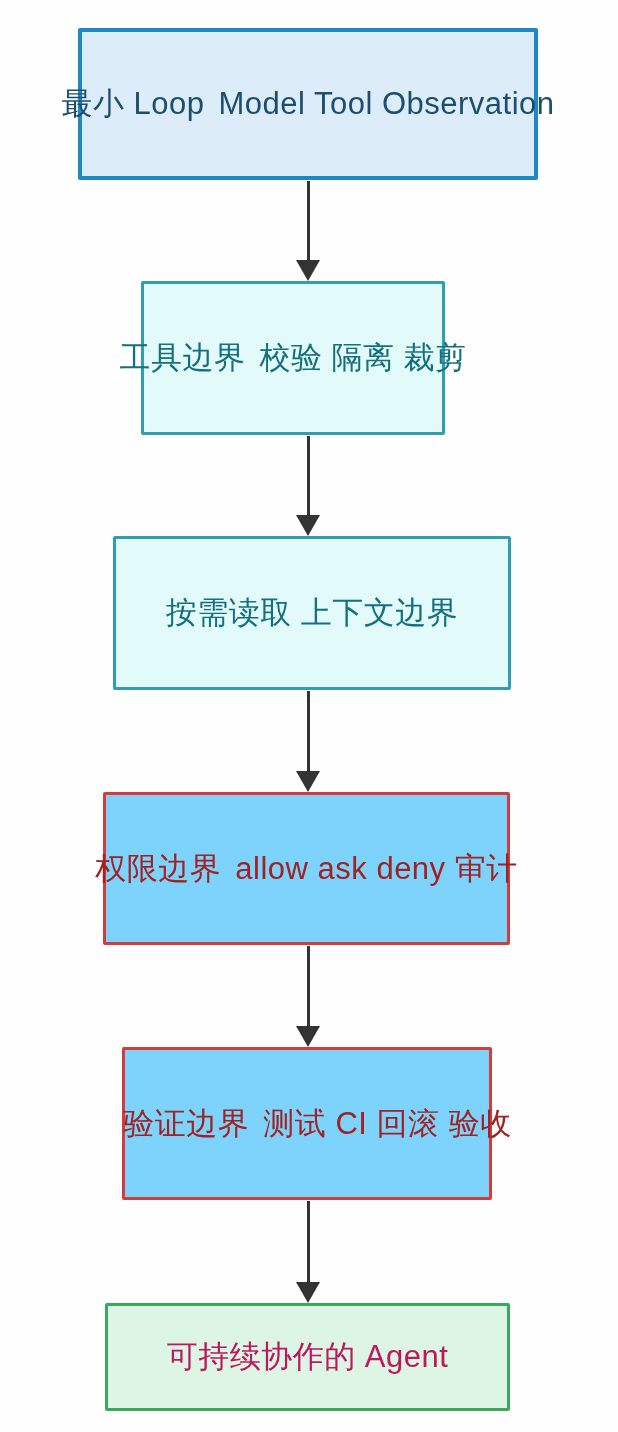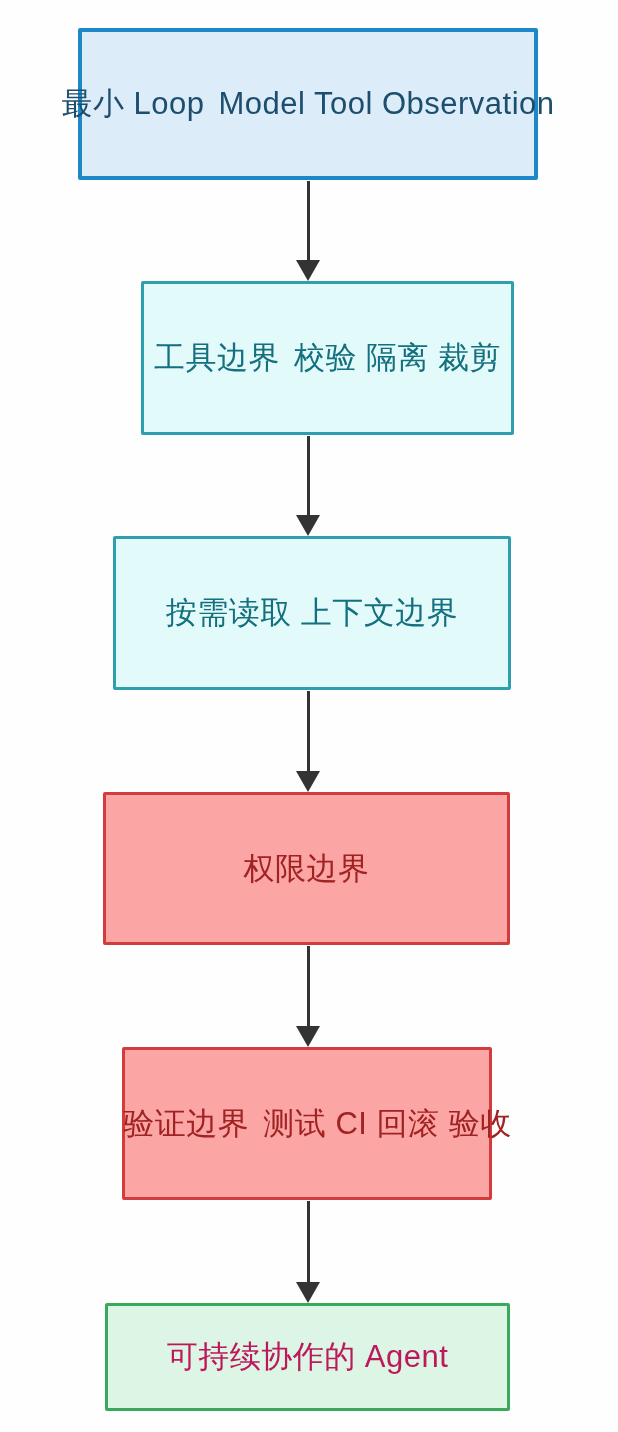--- a/index.html
+++ b/index.html
@@ -38,31 +38,31 @@
     background: #dcedf9;
     color: #1d4e6e;
   }
   .theme-teal {
     border: 3px solid #2f9fb0;
     background: #e3fafb;
     color: #14707e;
   }
   .theme-red {
     border: 3px solid #d23c3c;
-    background: #fca5a5;
+    background: #7dd3fc;
     color: #a02222;
   }
   .theme-green {
     border: 3px solid #3aa95c;
     background: #dcf5e4;
     color: #be185d;
   }
   
   .pos-1 { left: 78px;  top: 28px;   width: 460px; height: 152px; }
-  .pos-2 { left: 141px; top: 281px;  width: 373px; height: 154px; }
+  .pos-2 { left: 141px; top: 281px;  width: 304px; height: 154px; }
   .pos-3 { left: 113px; top: 536px;  width: 398px; height: 154px; }
   .pos-4 { left: 103px; top: 792px;  width: 407px; height: 153px; }
   .pos-5 { left: 122px; top: 1047px; width: 370px; height: 153px; padding-left: 21px; }
   .pos-6 { left: 105px; top: 1303px; width: 405px; height: 108px; }
   
   .arrow {
     position: absolute;
     left: 296px;
     width: 25px;
   }
@@ -123,20 +123,21 @@
     <div class="line">按需读取 上下文边界</div>
   </div>
 
   <div class="arrow arrow-3">
     <span class="shaft"></span>
     <span class="head"></span>
   </div>
 
   <div class="node theme-red pos-4">
     <div class="line">权限边界</div>
+    <div class="line">allow ask deny 审计</div>
   </div>
 
   <div class="arrow arrow-4">
     <span class="shaft"></span>
     <span class="head"></span>
   </div>
 
   <div class="node theme-red pos-5">
     <div class="line">验证边界</div>
     <div class="line">测试 CI 回滚 验收</div>

